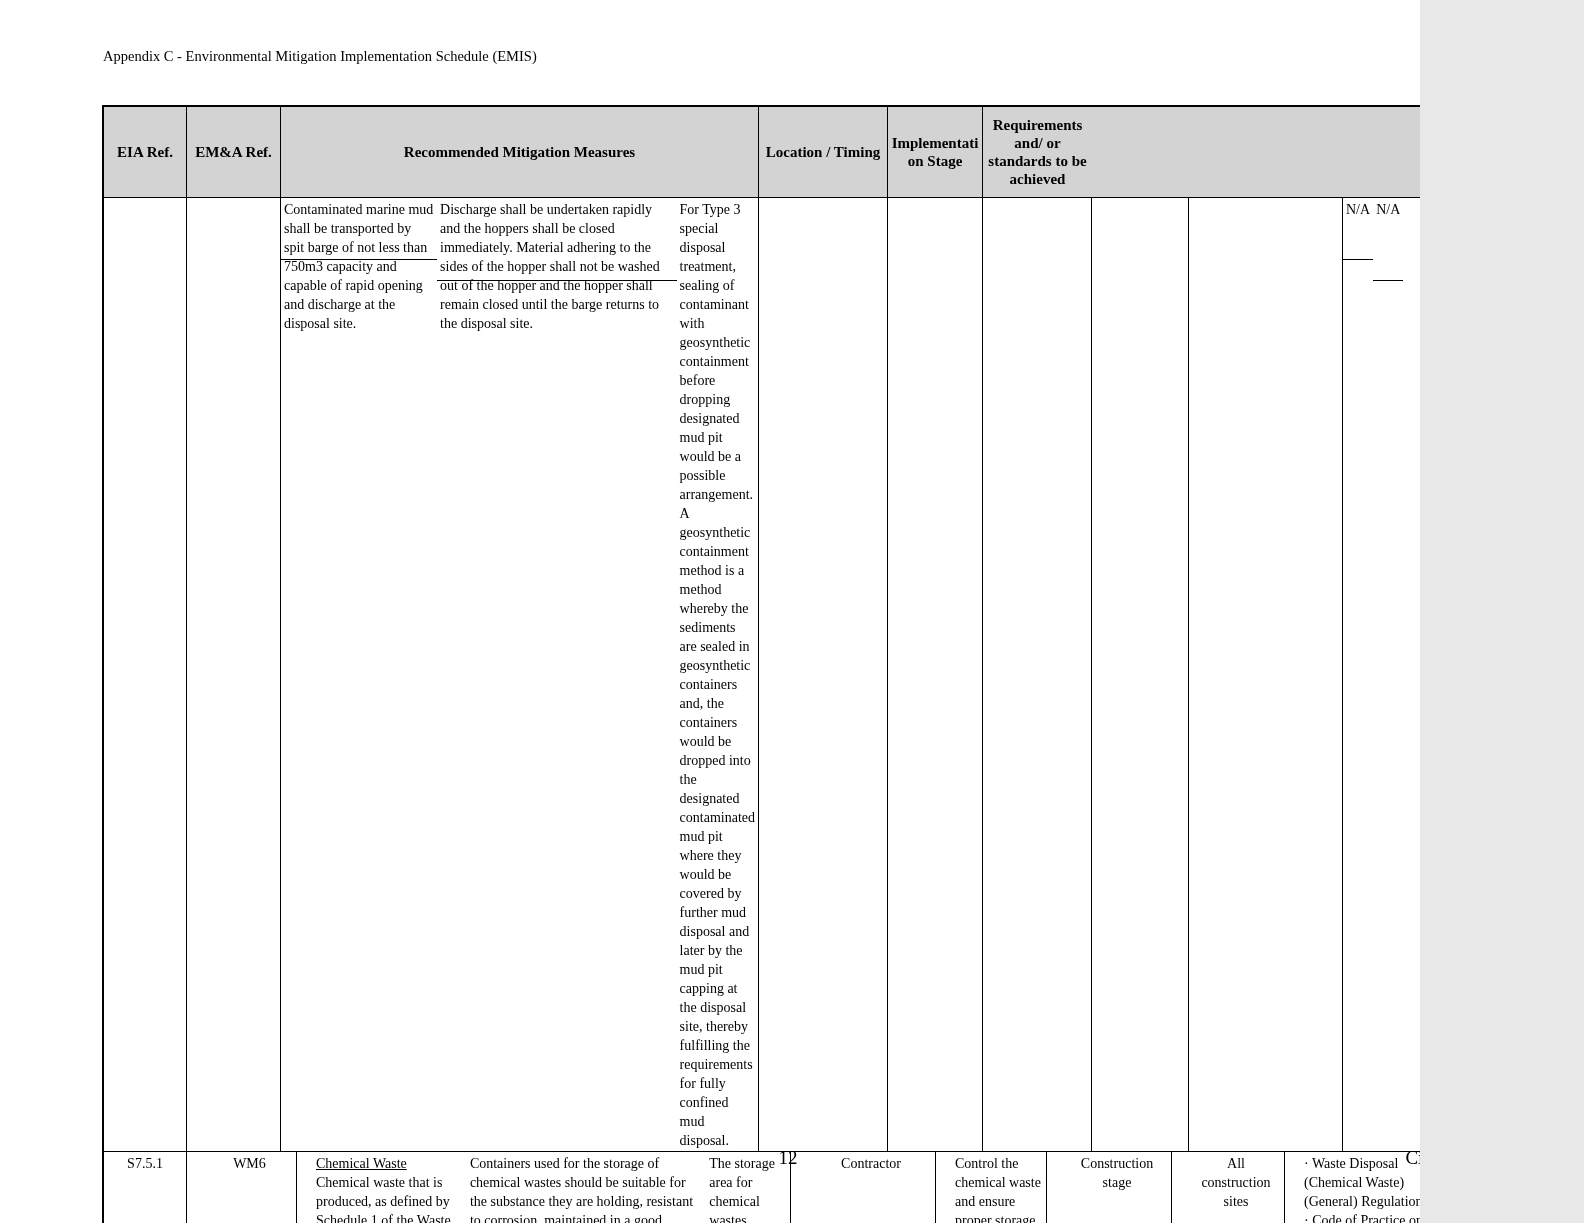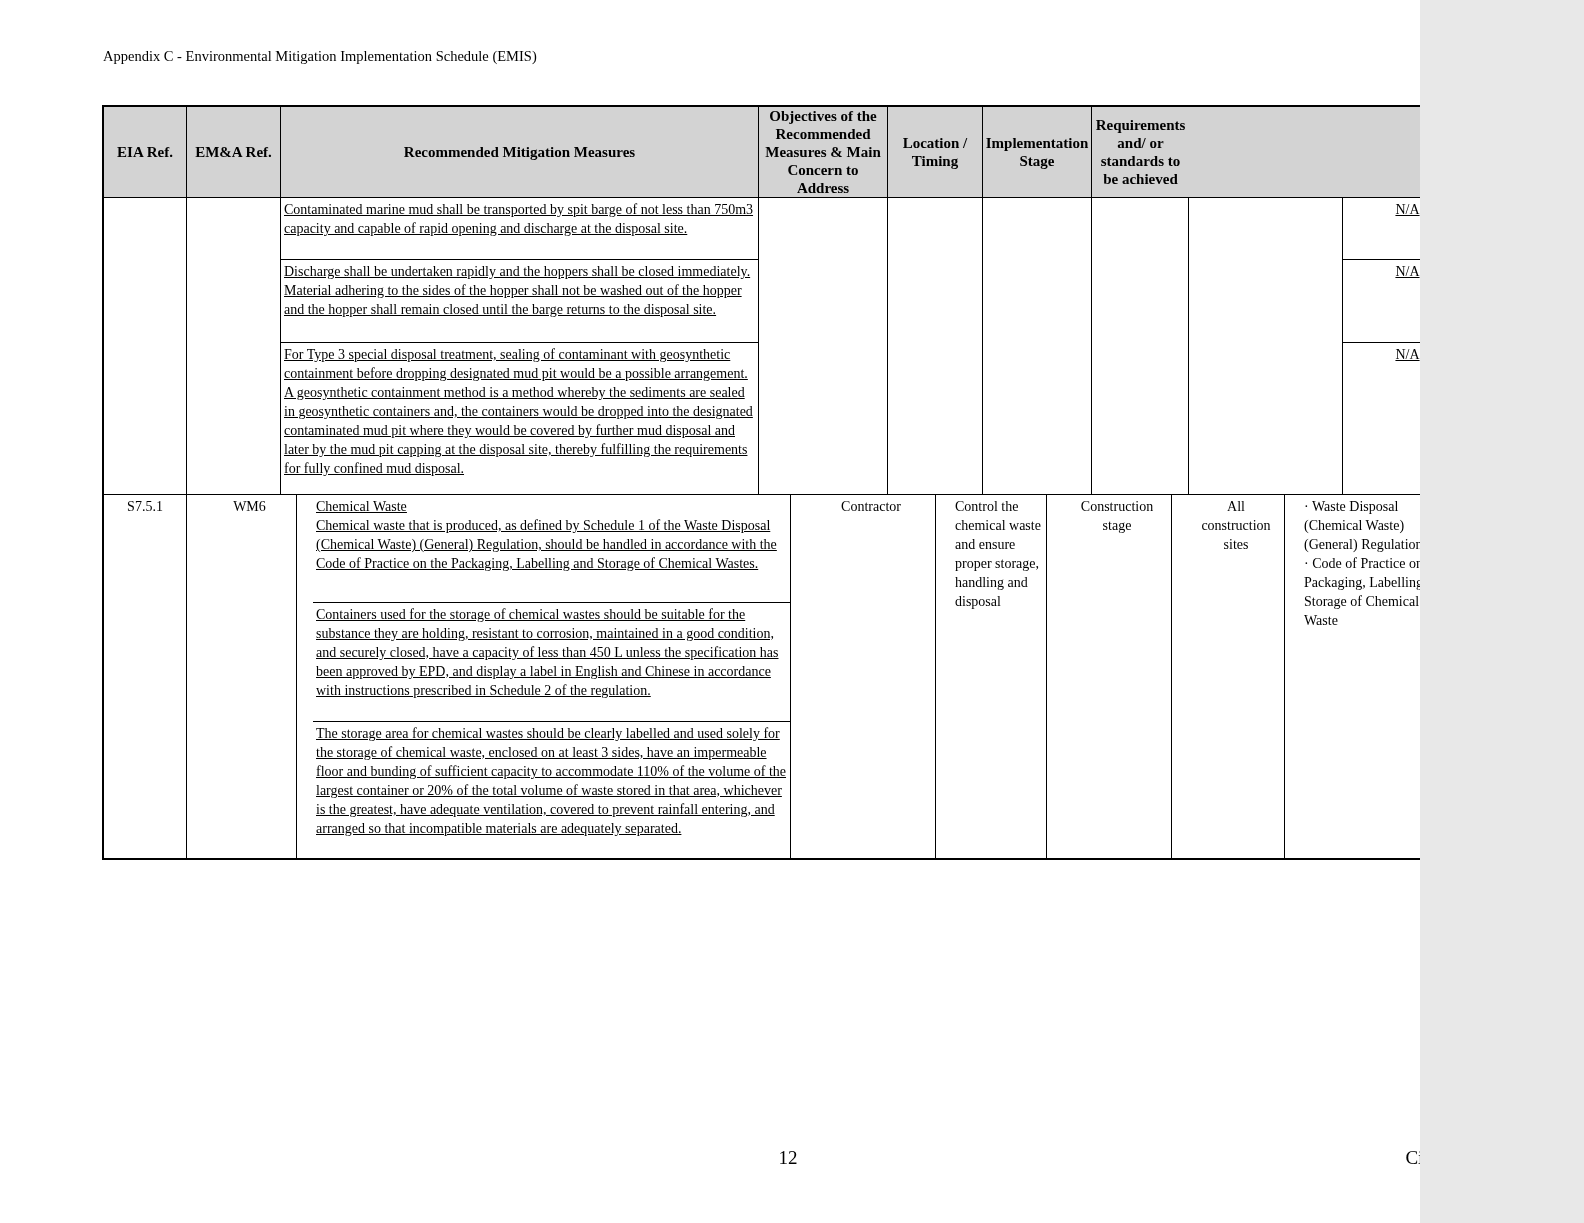--- a/index.html
+++ b/index.html
@@ -42,21 +42,21 @@
   .th:last-child { border-right:none; }
   .section-a { border-bottom:1.5px solid #000; min-height:297px; }
   .section-b { min-height:363px;gap:16px; }
   .cell {
     border-right:1.5px solid #000;
     padding:2px 3px 1px 3px;
     font-size:14px; line-height:19px;
   }
   .cell:last-child { border-right:none; }
   .cell.center { text-align:center; }
-  .cell.stack { padding:0; display:flex; flex-direction:column;text-decoration:underline; }
+  .cell.stack { padding:0; display:flex; flex-direction:row; }
   .subcell {
     border-bottom:1.5px solid #000;
     padding:2px 3px 1px 3px;
     font-size:14px; line-height:19px;
   }
   .subcell:last-child { border-bottom:none; flex:1; }
   .subcell.center { text-align:center; }
   .h-a1 { height:62px; }
   .h-a2 { height:83px; }
   .h-b1 { height:108px; }
@@ -76,21 +76,20 @@
 <div class="page">
 
   <div class="doc-header">Appendix C - Environmental Mitigation Implementation Schedule (EMIS)</div>
 
   <div class="emis-table">
 
     <div class="grid-row thead">
       <div class="th">EIA Ref.</div>
       <div class="th">EM&amp;A Ref.</div>
       <div class="th">Recommended Mitigation Measures</div>
-      <div class="th">Objectives of the Recommended Measures &amp; Main Concern to Address</div>
       <div class="th">Location / Timing</div>
       <div class="th">Implementation Stage</div>
       <div class="th">Requirements and/ or standards to be achieved</div>
     </div>
 
     <div class="grid-row section-a">
       <div class="cell center"></div>
       <div class="cell center"></div>
       <div class="cell stack">
         <div class="subcell h-a1">Contaminated marine mud shall be transported by spit barge of not less than 750m3 capacity and capable of rapid opening and discharge at the disposal site.</div>

